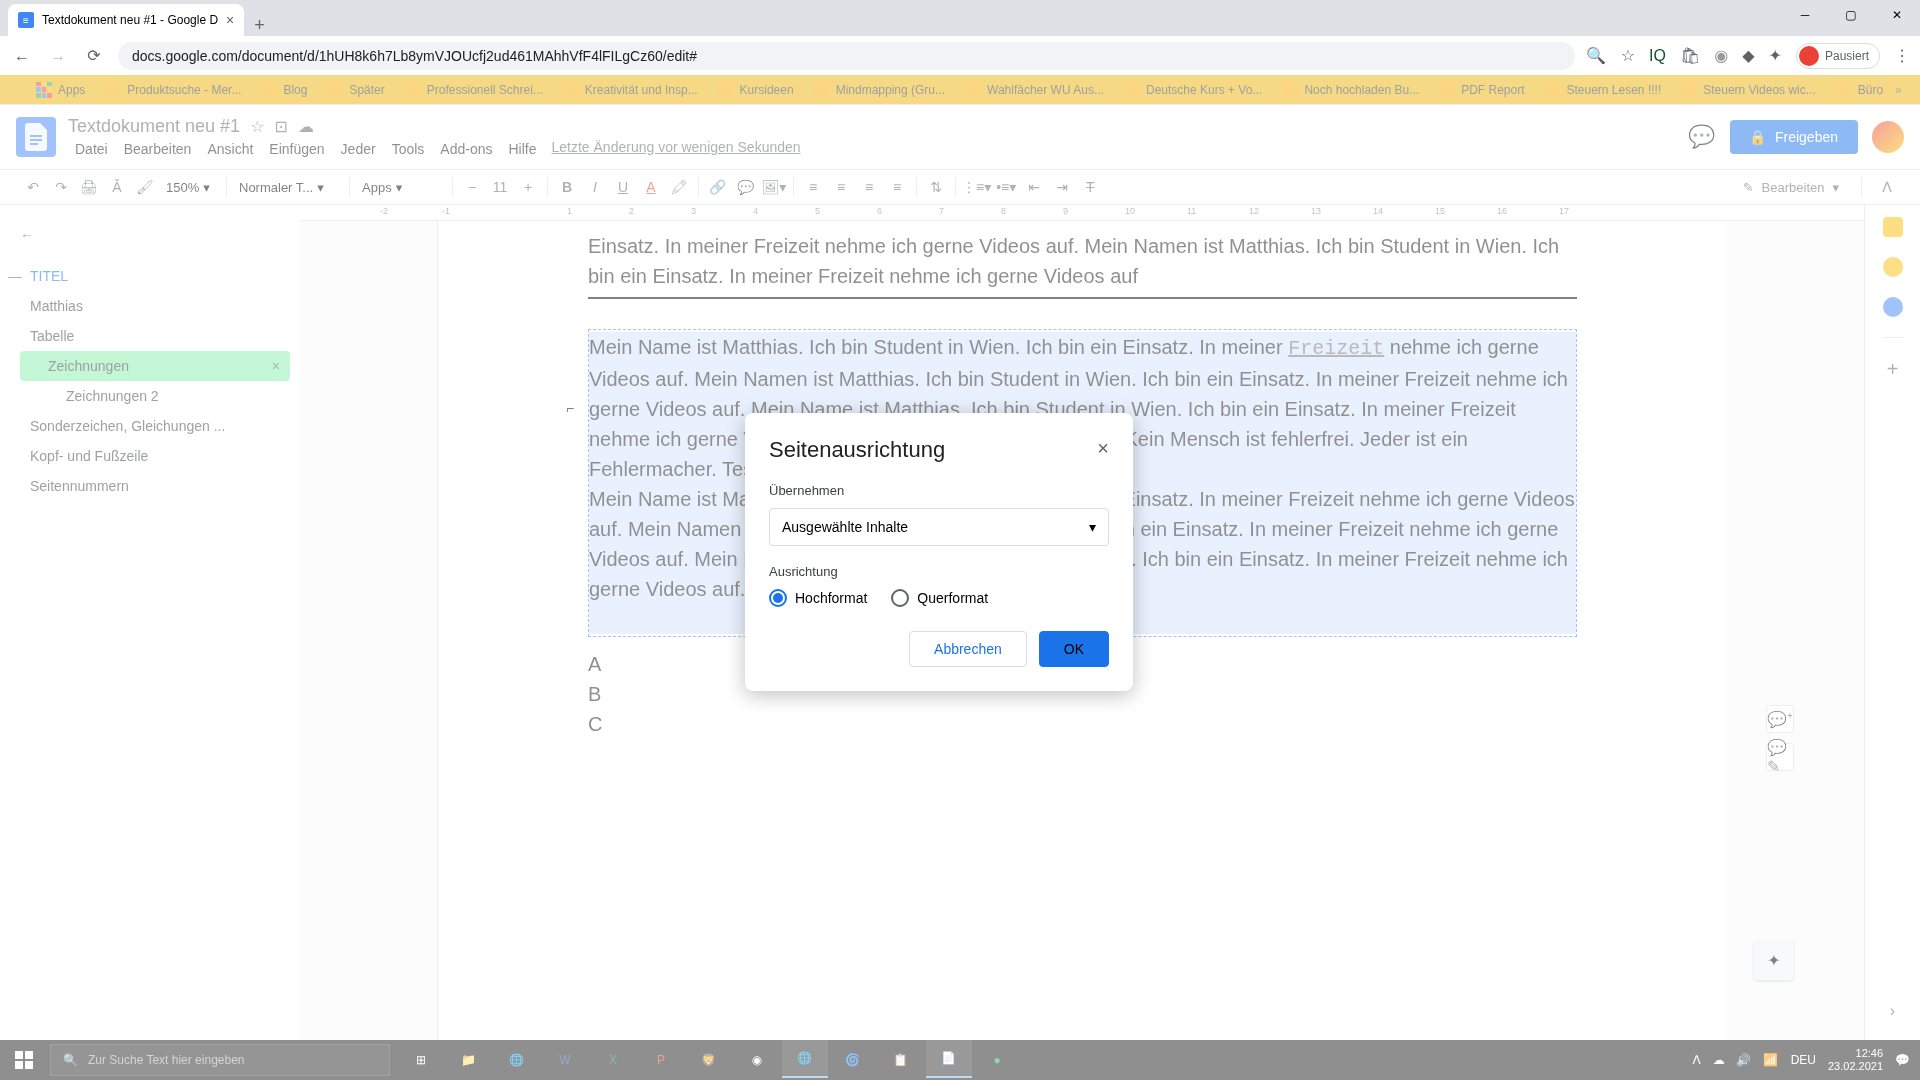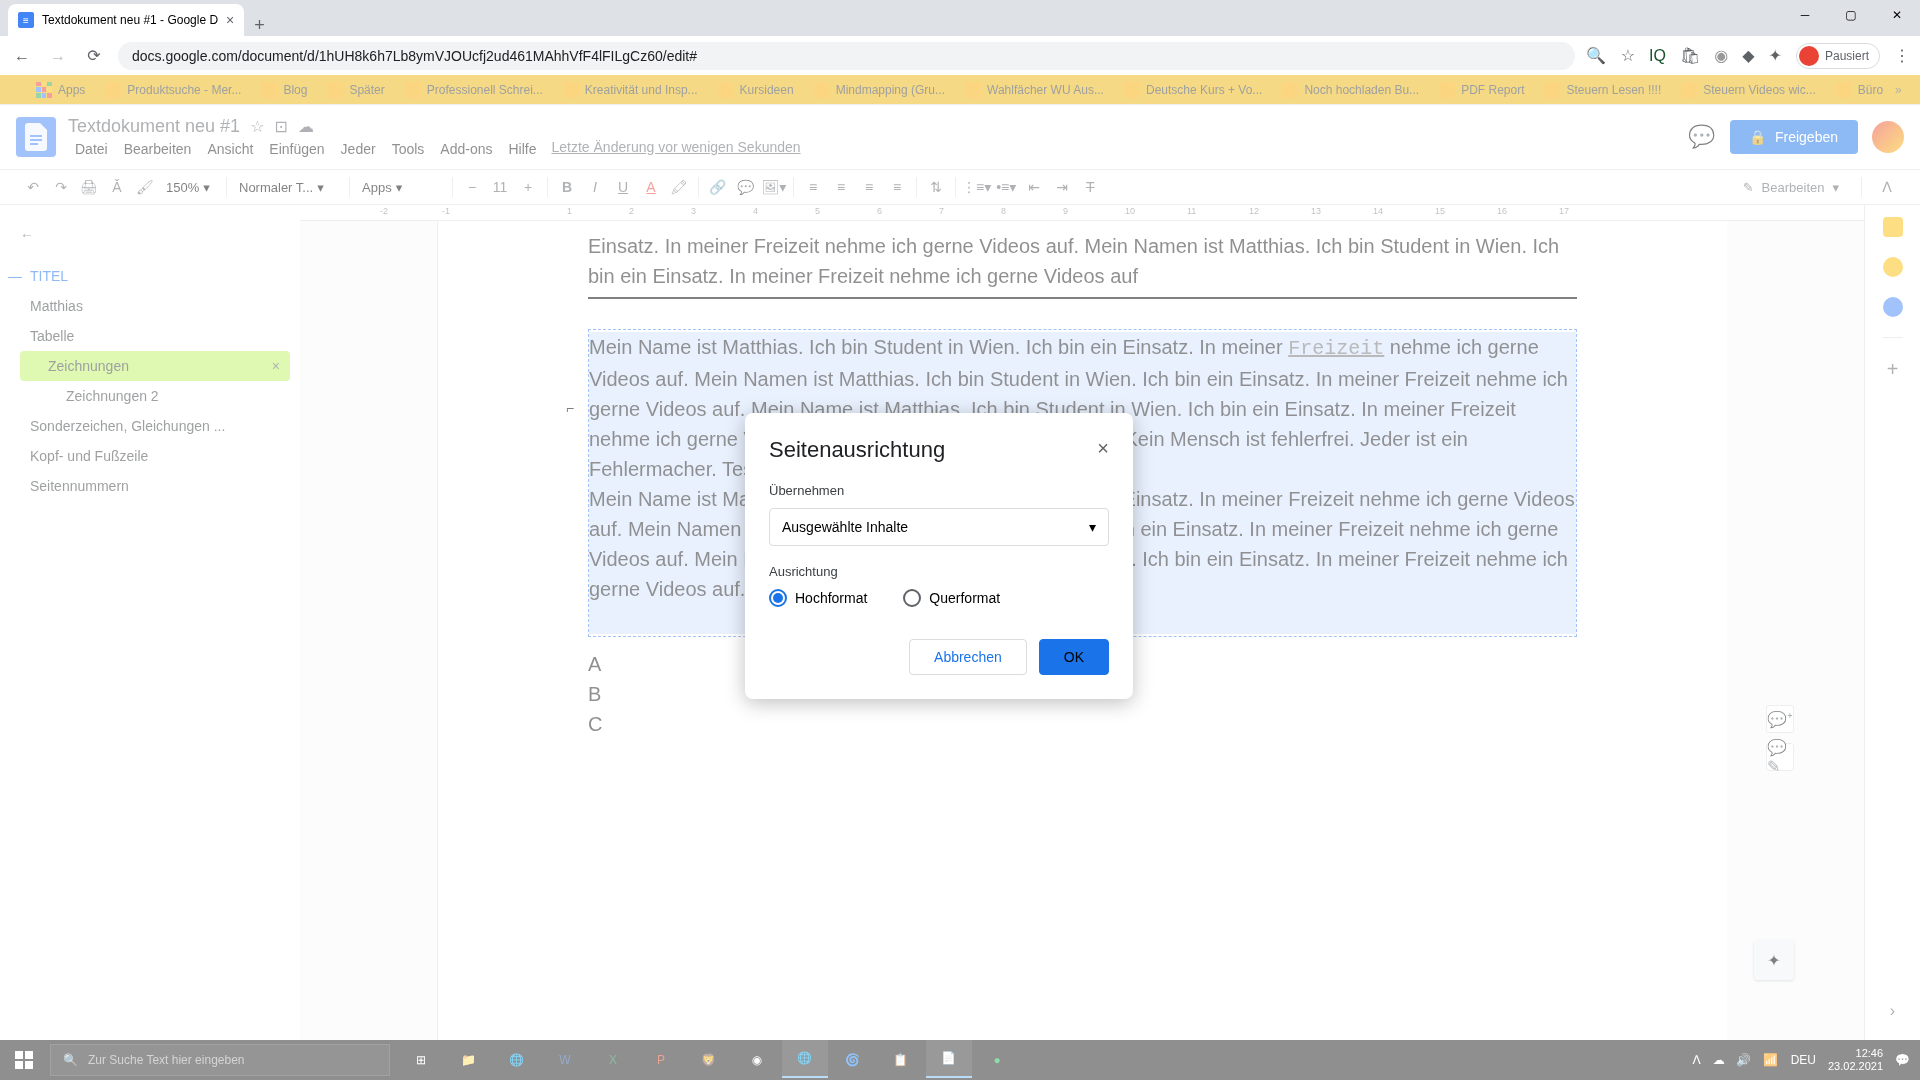--- a/index.html
+++ b/index.html
@@ -53,21 +53,21 @@
 
 
 .main { display: flex; height: calc(100% - 75px - 30px - 64px - 36px - 40px); position: relative; }
 .outline-panel { width: 300px; padding: 20px 10px 20px 20px; font-size: 14px; color: #3c4043; }
 .outline-back { color: #5f6368; margin-bottom: 20px; cursor: pointer; }
 .outline-item { padding: 7px 10px; border-radius: 4px; cursor: pointer; display: flex; align-items: center; }
 .outline-item.titel { color: #1a73e8; font-weight: 500; position: relative; }
 .outline-item.titel::before { content: "—"; position: absolute; left: -12px; color: #1a73e8; }
 .outline-item.indent1 { padding-left: 28px; }
 .outline-item.indent2 { padding-left: 46px; }
-.outline-item.active { background: #bef264; }
+.outline-item.active { background: #86efac; }
 .outline-x { margin-left: auto; color: #5f6368; }
 
 .doc-area { flex: 1; background: #f8f9fa; position: relative; overflow: hidden; }
 .ruler { height: 16px; background: #fff; border-bottom: 1px solid #dadce0; position: relative; font-size: 9px; color: #80868b; }
 .ruler-mark { position: absolute; top: 1px; }
 .page { background: #fff; width: 1290px; margin: 0 auto; min-height: 900px; padding: 10px 150px 60px 150px; position: relative; border-left: 1px solid #dadce0; }
 .doc-text { font-size: 20px; line-height: 1.5; color: #202124; }
 .doc-text.sel { background: #d2e3fc; }
 .doc-link { color: #737373; text-decoration: underline; font-family: Liberation Mono, monospace; }
 .doc-hr { border: none; border-bottom: 2px solid #000; margin: 6px 0 30px 0; }
@@ -81,21 +81,21 @@
 .doc-action-btn { width: 28px; height: 28px; border: 1px solid #dadce0; border-radius: 3px; background: #fff; display: flex; align-items: center; justify-content: center; color: #5f6368; }
 
 
 .overlay { position: absolute; inset: 0; background: rgba(255,255,255,0.5); z-index: 50; }
 .overlay-top { top: 75px; }
 .dialog { position: absolute; left: 745px; top: 413px; width: 388px; background: #fff; border-radius: 8px; box-shadow: 0 4px 20px rgba(0,0,0,0.25); z-index: 100; padding: 24px; }
 .dialog-title { font-size: 22px; color: #202124; margin-bottom: 20px; display: flex; }
 .dialog-close { margin-left: auto; color: #5f6368; font-size: 20px; cursor: pointer; font-weight: 300; }
 .dialog-label { font-size: 13px; color: #3c4043; margin-bottom: 10px; }
 .dialog-select { border: 1px solid #dadce0; border-radius: 4px; padding: 10px 12px; font-size: 14px; display: flex; margin-bottom: 18px; cursor: pointer; }
-.radio-row { display: flex; gap: 36px; margin-bottom: 32px; }
+.radio-row { display: flex; gap: 24px; margin-bottom: 24px; }
 .radio-opt { display: flex; align-items: center; gap: 8px; font-size: 14px; cursor: pointer; }
 .radio { width: 18px; height: 18px; border: 2px solid #5f6368; border-radius: 50%; display: flex; align-items: center; justify-content: center; }
 .radio.checked { border-color: #1a73e8; }
 .radio.checked::after { content: ""; width: 10px; height: 10px; background: #1a73e8; border-radius: 50%; }
 .dialog-buttons { display: flex; justify-content: flex-end; gap: 12px; }
 .btn { padding: 9px 24px; border-radius: 4px; font-size: 14px; cursor: pointer; border: 1px solid #dadce0; background: #fff; color: #1a73e8; }
 .btn.primary { background: #1a73e8; color: #000000; border-color: #1a73e8; }
 
 
 .taskbar { position: absolute; bottom: 0; left: 0; right: 0; height: 40px; background: #1f1f1f; display: flex; align-items: center; color: #fff; font-size: 12px; }

